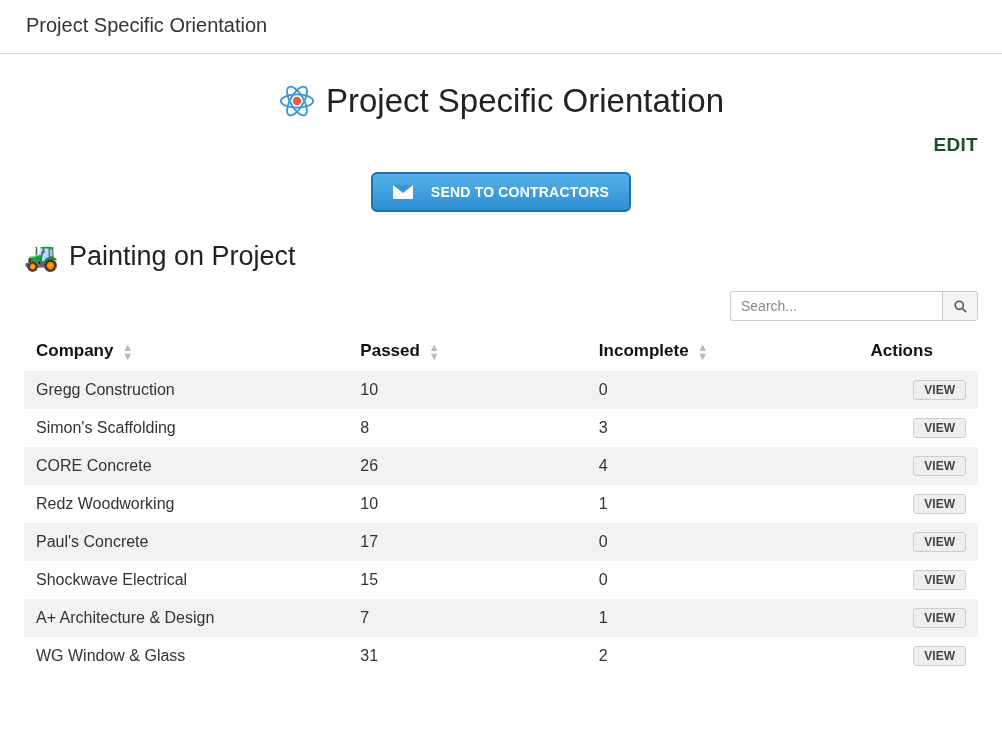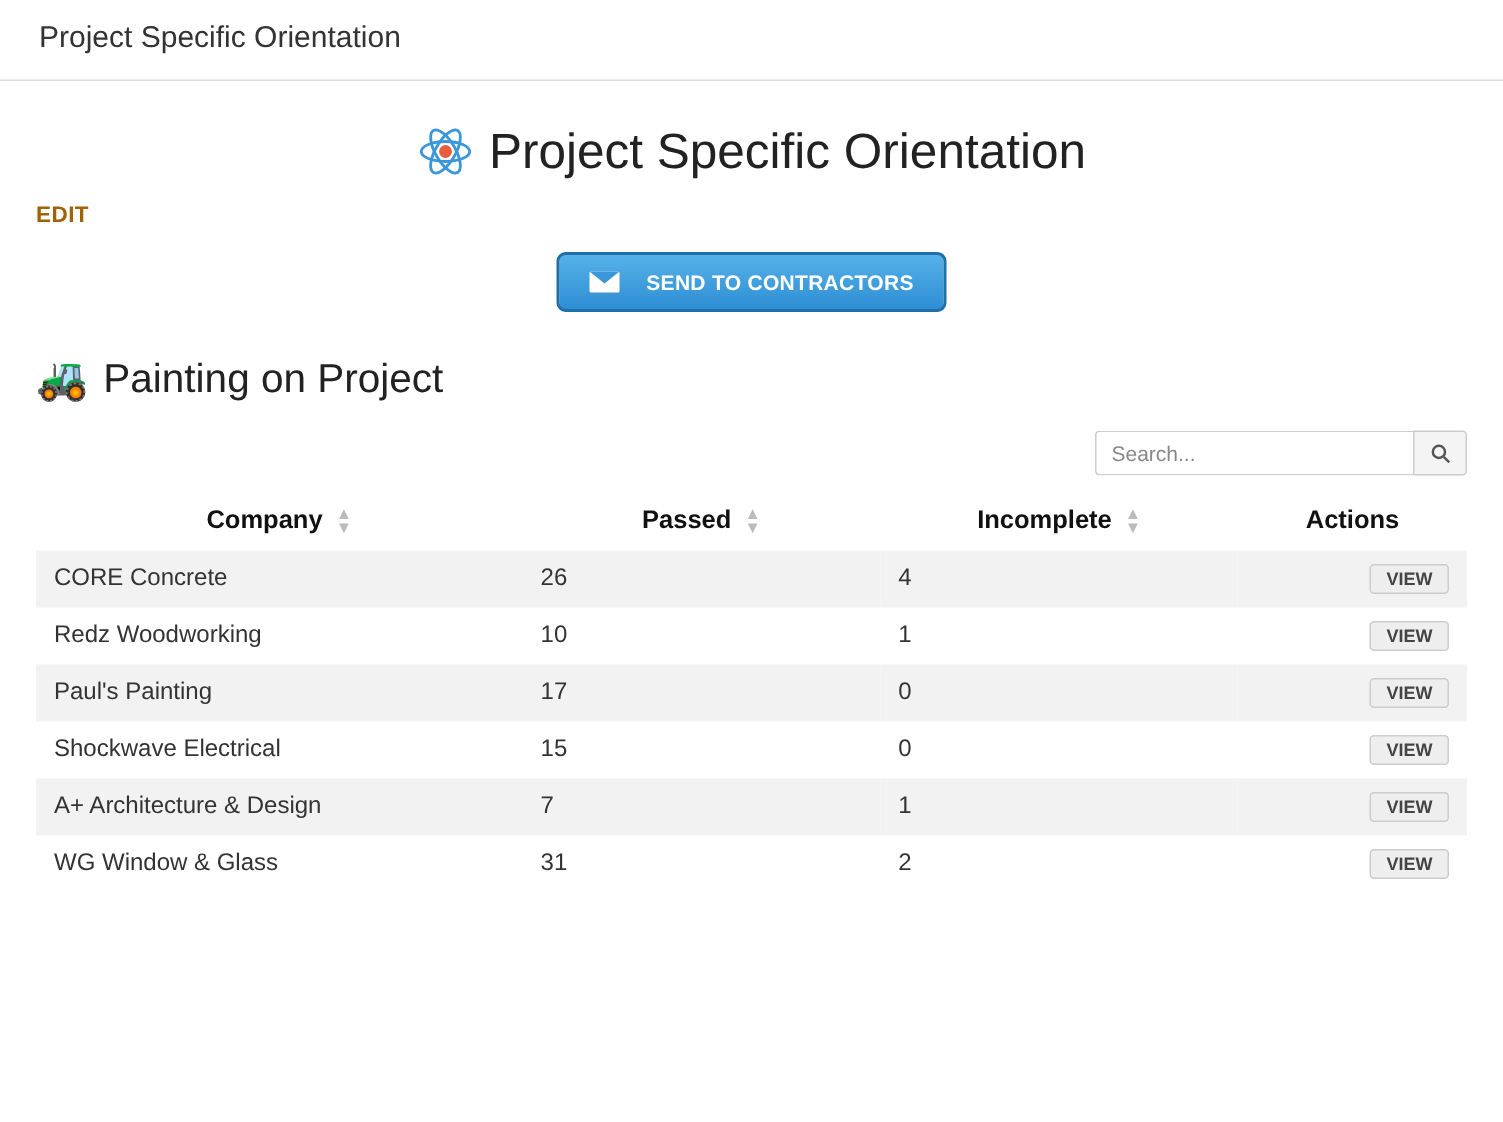--- a/index.html
+++ b/index.html
@@ -25,24 +25,24 @@
     .title-block h1 {
       font-size: 33px;
       font-weight: 400;
       display: inline-flex;
       align-items: center;
       gap: 10px;
     }
     .atom-icon svg { display: block; }
     .edit-link {
       display: block;
-      text-align: left;
-      font-size: 15px;
-      font-weight: 700;
-      color: #a16207;
+      text-align: right;
+      font-size: 19px;
+      font-weight: 700;
+      color: #14532d;
       margin-top: 10px;
       text-decoration: none;
       letter-spacing: 0.3px;
     }
     .send-btn-wrap {
       text-align: center;
       margin: 16px 0 28px 0;
     }
     .send-btn {
       display: inline-flex;
@@ -113,21 +113,21 @@
       align-items: center;
       justify-content: center;
     }
     .search-btn svg { width: 13px; height: 13px; }
 
     .tbl {
       width: 100%;
       border-collapse: collapse;
     }
     .tbl th {
-      text-align: center;
+      text-align: left;
       font-size: 17px;
       font-weight: 700;
       padding: 8px 12px 10px 12px;
       color: #111;
     }
     .tbl th.actions { text-align: center; }
     .sort-arrows {
       display: inline-block;
       margin-left: 4px;
       font-size: 11px;
@@ -224,33 +224,45 @@
           <span>Incomplete</span>
           <span class="sort-arrows"><span>▲</span><span>▼</span></span>
         </th>
         <th class="col-actions actions">
           <span>Actions</span>
         </th>
       </tr>
     </thead>
     <tbody id="tbody">
         <tr>
+          <td>Gregg Construction</td>
+          <td>10</td>
+          <td>0</td>
+          <td class="actions-cell"><button class="view-btn">VIEW</button></td>
+        </tr>
+        <tr>
+          <td>Simon's Scaffolding</td>
+          <td>8</td>
+          <td>3</td>
+          <td class="actions-cell"><button class="view-btn">VIEW</button></td>
+        </tr>
+        <tr>
           <td>CORE Concrete</td>
           <td>26</td>
           <td>4</td>
           <td class="actions-cell"><button class="view-btn">VIEW</button></td>
         </tr>
         <tr>
           <td>Redz Woodworking</td>
           <td>10</td>
           <td>1</td>
           <td class="actions-cell"><button class="view-btn">VIEW</button></td>
         </tr>
         <tr>
-          <td>Paul's Painting</td>
+          <td>Paul's Concrete</td>
           <td>17</td>
           <td>0</td>
           <td class="actions-cell"><button class="view-btn">VIEW</button></td>
         </tr>
         <tr>
           <td>Shockwave Electrical</td>
           <td>15</td>
           <td>0</td>
           <td class="actions-cell"><button class="view-btn">VIEW</button></td>
         </tr>

